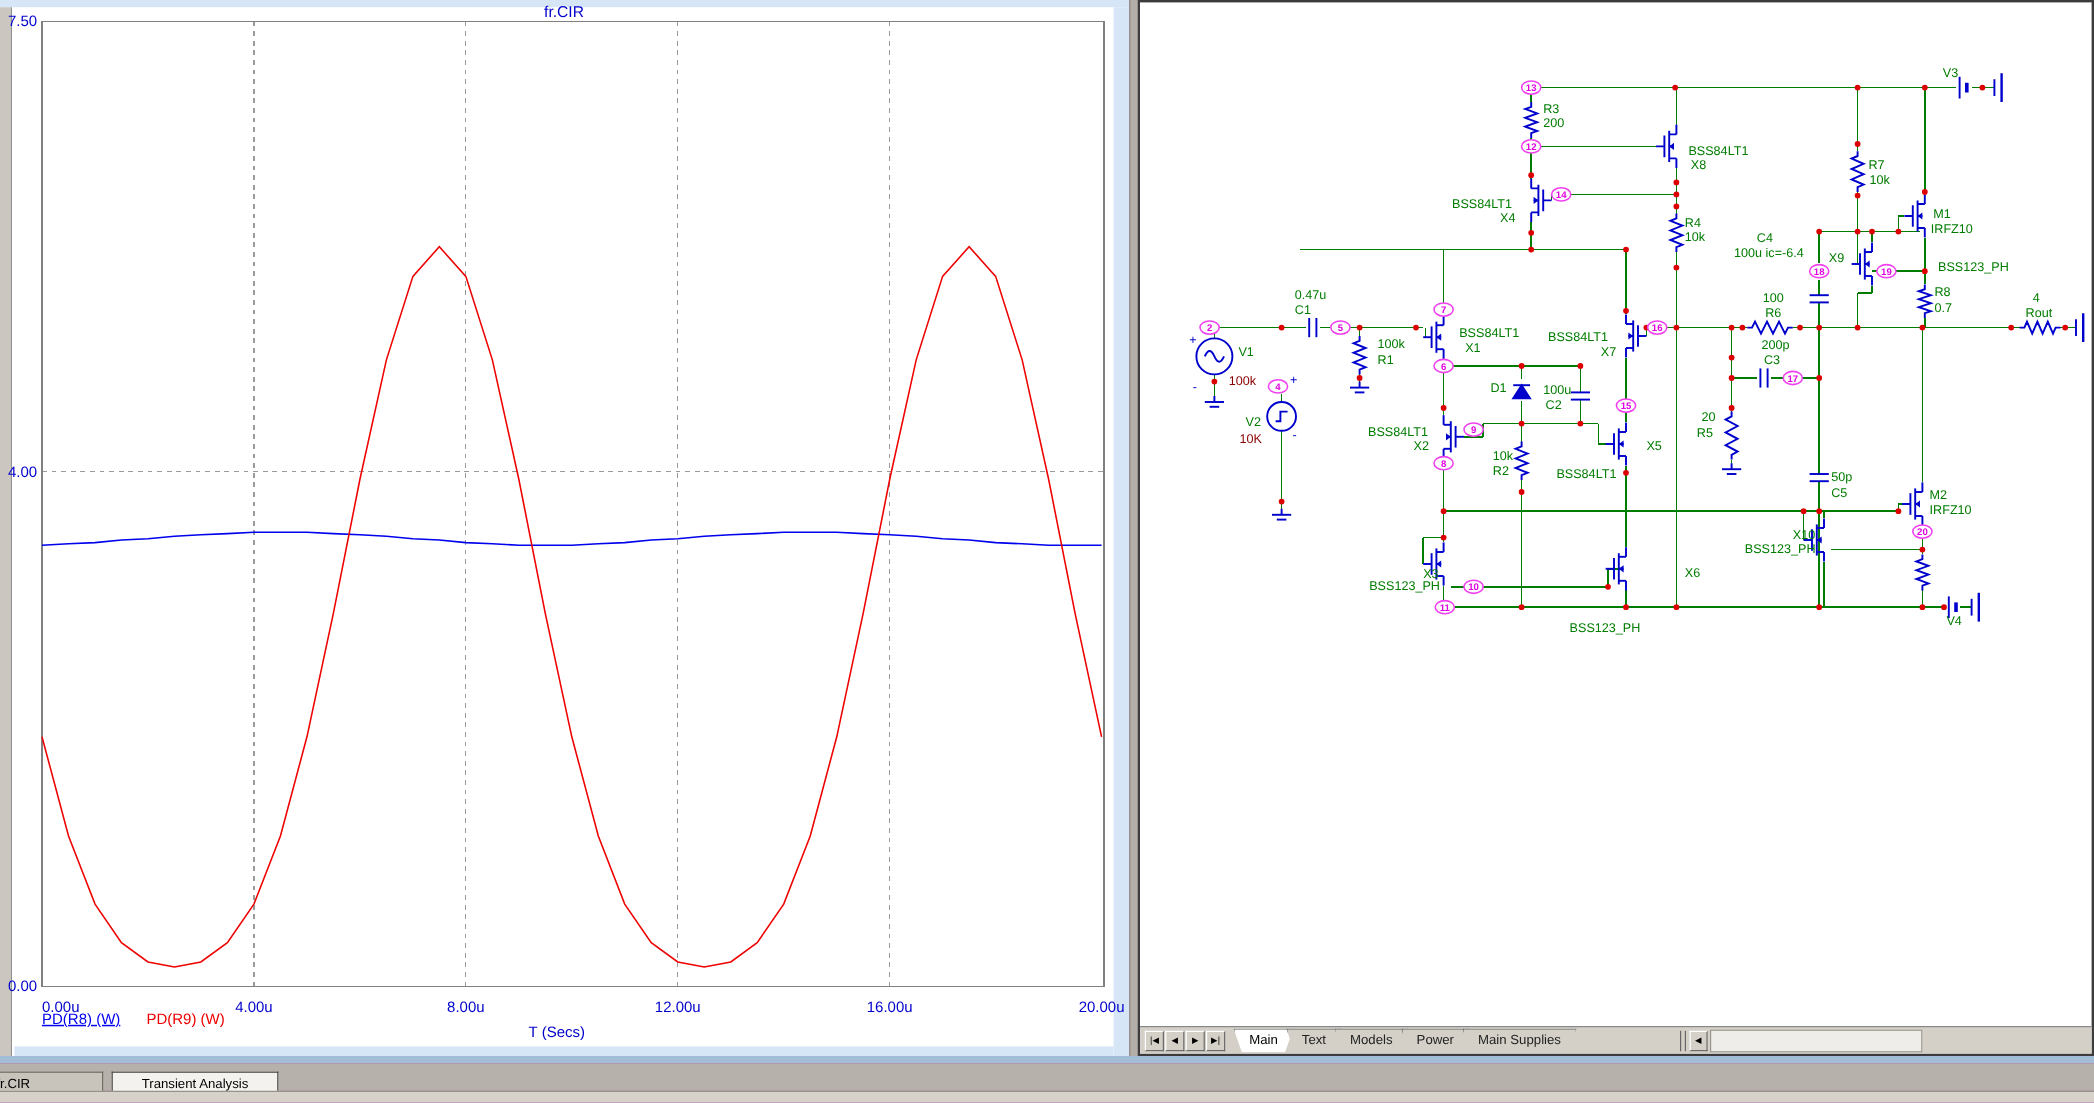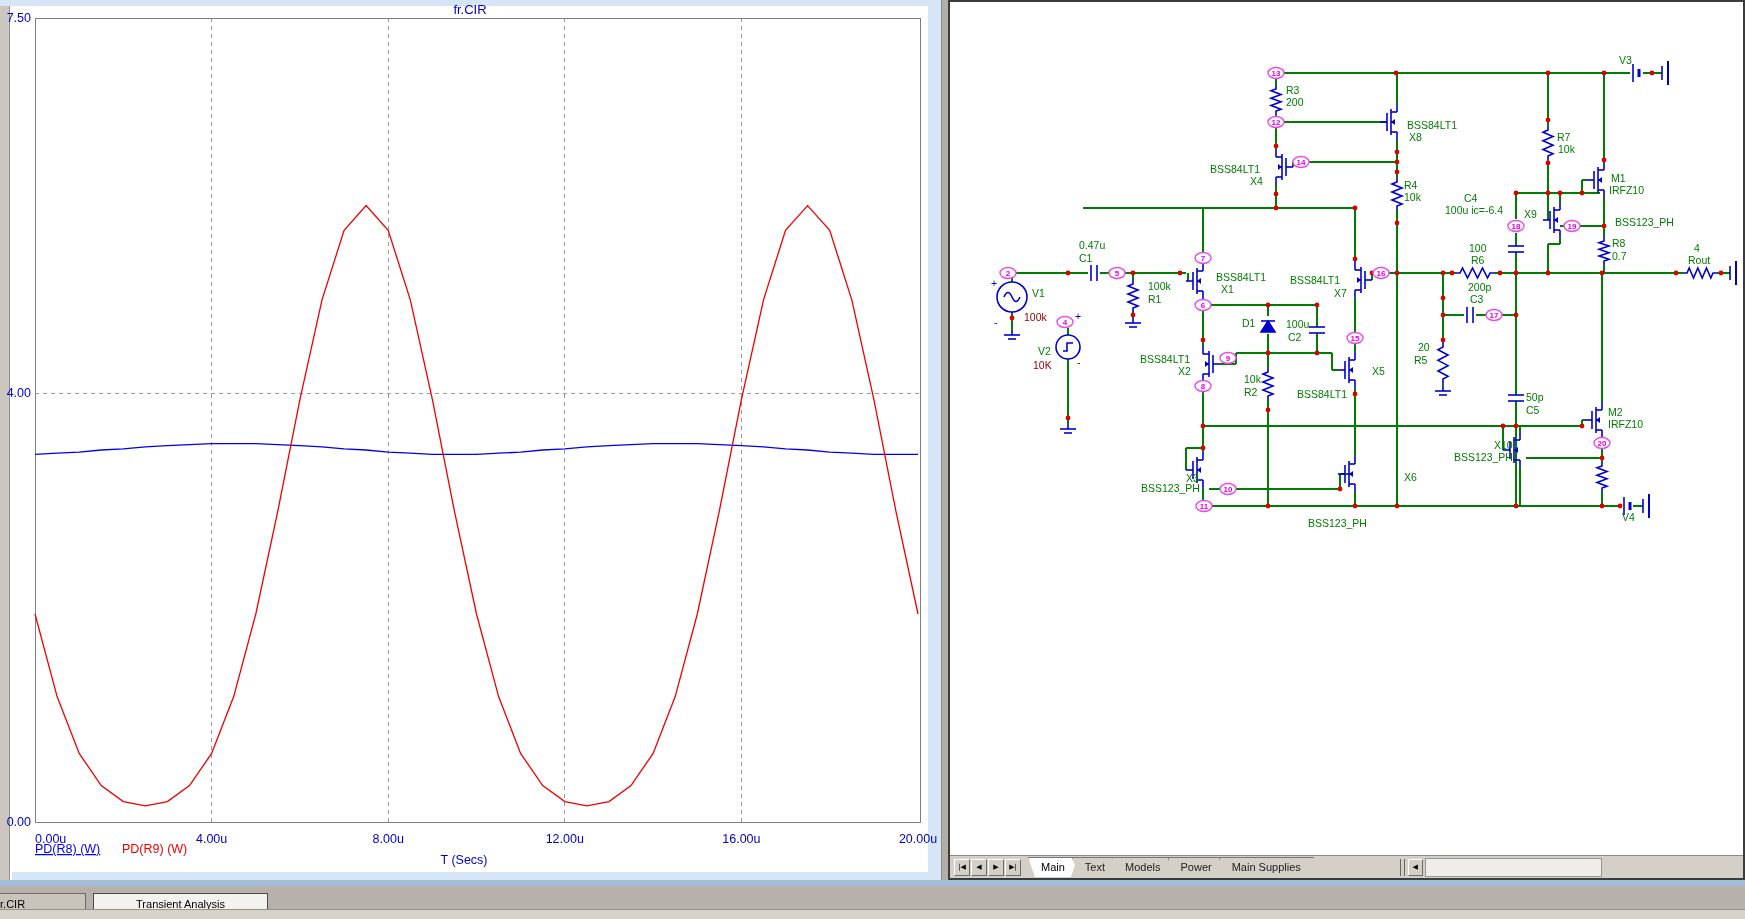--- a/index.html
+++ b/index.html
@@ -16,21 +16,21 @@
   #sheet-sep{width:3px;height:17px;border-left:1px solid #666;border-right:1px solid #666;margin:0 3px 0 86px;}
   #sheet-scroll-left{width:15px;height:17px;background:#d4d0c8;border:1px solid;border-color:#fff #6d6d6d #6d6d6d #fff;font-size:7px;line-height:15px;text-align:center;padding:0;font-family:"DejaVu Sans",sans-serif;}
   #sheet-scroll-track{width:175px;height:17px;background:#efede9;border:1px solid #9a968e;margin-left:2px;}
   #status-area{position:absolute;left:0;top:880px;width:1745px;height:39px;}
   #status-accent{position:absolute;left:0;top:0;width:1745px;height:6px;background:#a4bdd7;}
   #status-mid{position:absolute;left:0;top:6px;width:1745px;height:23px;background:#b6b1aa;}
   #status-low{position:absolute;left:0;top:29px;width:1745px;height:10px;background:#d6d2ca;border-top:1px solid #979289;}
   .doc-tab{position:absolute;top:7px;height:21px;line-height:21px;font-size:11px;color:#000;background:#c8c4bc;border:1px solid #6f6b64;border-bottom:none;padding:0 10px;box-sizing:border-box;}
   .doc-tab.active{background:#f4f2ee;border:1px solid #4a4a4a;border-bottom:none;font-weight:normal;}
   #doc-tab-fr-cir{left:-14px;width:100px;}
-  #doc-tab-transient{left:93px;width:175px;text-align:center;}
+  #doc-tab-transient{left:93px;width:139px;text-align:center;}
 </style>
 </head>
 <body>
 
 <div id="screen">
 
   <div id="plot-window">
     <svg id="plot-svg" width="941" height="882">
         <rect x="0" y="0" width="941" height="882" fill="#ffffff"></rect>
         <rect x="0" y="0" width="941" height="6" fill="#d7e6f7"></rect>

